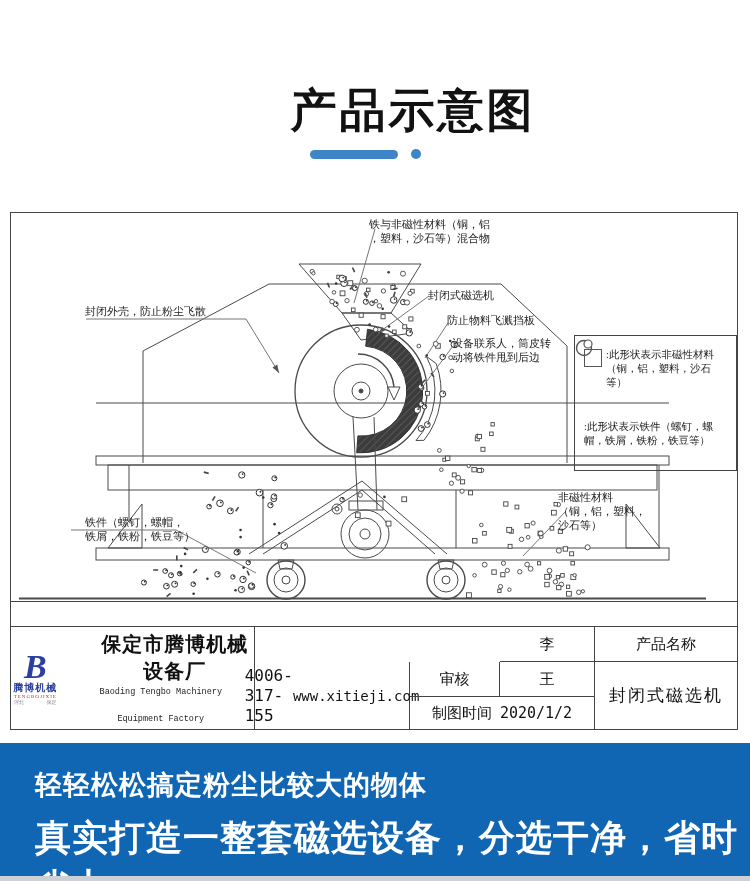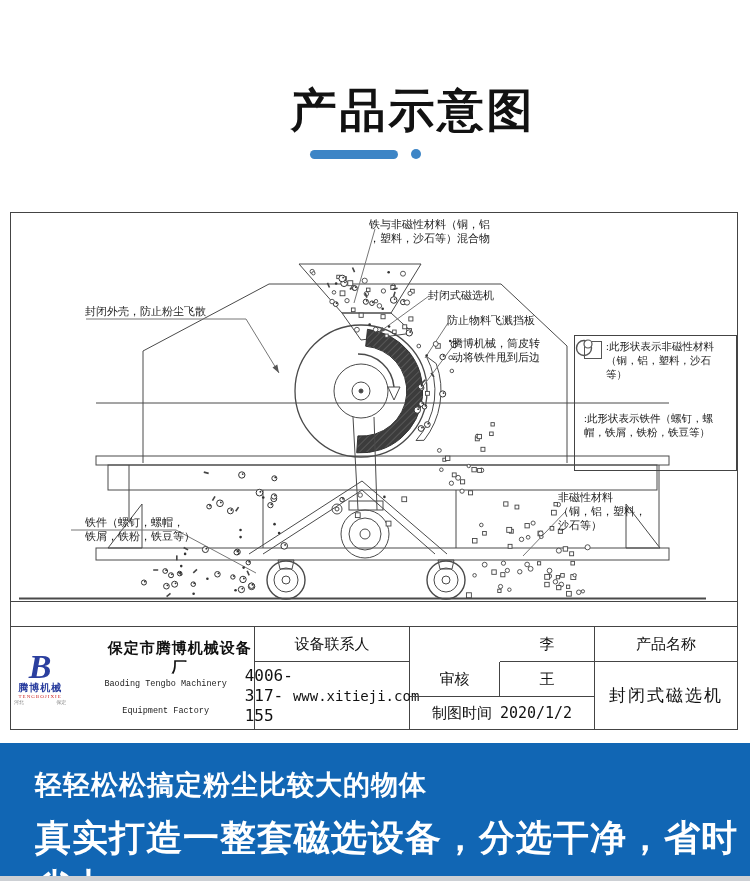--- a/index.html
+++ b/index.html
@@ -20,21 +20,21 @@
     border:1.5px solid #444;box-sizing:border-box;background:#fff;}
   .drawing{position:relative;width:100%;height:389px;border-bottom:1px solid #444;box-sizing:border-box;}
   .drawing svg{position:absolute;left:0;top:0;}
   .sheet-gap{height:24px;}
 
   .dlabel{position:absolute;font-family:"Liberation Serif",serif;
     font-size:11px;line-height:14px;color:#1c1c1c;white-space:nowrap;}
   .dlabel span{display:block;}
 
   .legend-box{position:absolute;left:563px;top:122px;width:163px;height:136px;
-    border:1px solid #444;box-sizing:border-box;padding:4px 7px 0 9px;
+    border:1px solid #444;box-sizing:border-box;padding:12px 7px 0 9px;
     font-family:"Liberation Serif",serif;font-size:10.5px;line-height:14px;color:#1c1c1c;}
   .legend-row{display:flex;align-items:flex-start;}
   .legend-row.second{margin-top:30px;}
   .lg-sq{width:18px;height:18px;border:1.5px solid #555;box-sizing:border-box;
     margin:1px 4px 0 0;flex:none;background:#fff;}
   .lg-ring{flex:none;margin:0 3px 0 0;}
 
   
   .tblock{display:grid;width:100%;height:103px;box-sizing:border-box;
     border-top:1.5px solid #444;
@@ -56,21 +56,21 @@
   .c-prod-l{grid-column:5;grid-row:1;}
   .c-prod-v{grid-column:5;grid-row:2/4;font-size:17px;letter-spacing:2px;}
 
   .logo{width:62px;text-align:center;line-height:1;}
   .logo-mark{font-family:"Liberation Serif",serif;font-size:34px;font-weight:bold;
     font-style:italic;color:#2b3f9f;display:block;line-height:30px;}
   .logo-cn{display:block;font-size:10px;font-weight:bold;color:#2b3f9f;letter-spacing:1px;margin-top:1px;}
   .logo-en{display:block;font-size:5px;color:#c22;letter-spacing:1px;margin-top:1px;}
   .logo-sides{display:flex;justify-content:space-between;font-size:5px;color:#888;margin-top:1px;padding:0 3px;}
   .company-text{text-align:center;}
-  .company-cn{font-size:15px;font-weight:bold;letter-spacing:1px;display:block;margin-left:28px;}
+  .company-cn{font-size:20px;font-weight:bold;letter-spacing:1px;display:block;margin-left:28px;}
   .company-en{font-family:"Liberation Mono",monospace;font-size:8.5px;display:block;line-height:11px;margin-top:2px;color:#222;}
 
   
   .footer{position:absolute;left:0;top:743px;width:750px;height:133px;
     background:#1166b4;color:#fff;box-sizing:border-box;padding:24px 0 12px 35px;}
   .footer .f1{font-size:27px;font-weight:bold;letter-spacing:1px;}
   .footer .f2{font-size:36px;font-weight:bold;letter-spacing:1px;margin-top:11px;}
   .bottom-strip{position:absolute;left:0;top:876px;width:750px;height:5px;background:#cdd0d4;}
 </style>
 </head>
@@ -428,21 +428,21 @@
     <div class="dlabel" style="left:74px;top:91px;">
       <span>封闭外壳，防止粉尘飞散</span>
     </div>
     <div class="dlabel" style="left:417px;top:75px;">
       <span>封闭式磁选机</span>
     </div>
     <div class="dlabel" style="left:436px;top:100px;">
       <span>防止物料飞溅挡板</span>
     </div>
     <div class="dlabel" style="left:441px;top:123px;">
-      <span>腾博机械，筒皮转</span>
+      <span>设备联系人，筒皮转</span>
       <span>动将铁件甩到后边</span>
     </div>
     <div class="dlabel" style="left:74px;top:302px;">
       <span>铁件（螺钉，螺帽，</span>
       <span>铁屑，铁粉，铁豆等）</span>
     </div>
     <div class="dlabel" style="left:547px;top:277px;">
       <span>非磁性材料</span>
       <span>（铜，铝，塑料，</span>
       <span>沙石等）</span>
@@ -481,21 +481,20 @@
           <span>河北</span>
             <span>保定</span>
         </span>
       </div>
       <div class="company-text">
         <span class="company-cn">保定市腾博机械设备厂</span>
         <span class="company-en">Baoding Tengbo Machinery</span>
         <span class="company-en" style="margin-top:16px">Equipment Factory</span>
       </div>
     </div>
-    <div class="cell c-contact">设备联系人</div>
     <div class="cell c-phone no-bb">
       <span class="ph">4006-317-155</span>
       <span class="web">www.xitieji.com</span>
     </div>
     <div class="cell c-draft-v">李</div>
     <div class="cell c-rev-l">审核</div>
     <div class="cell c-rev-v">王</div>
     <div class="cell c-time no-bb">
       <span>制图时间</span>
       <span class="dt">2020/1/2</span>

